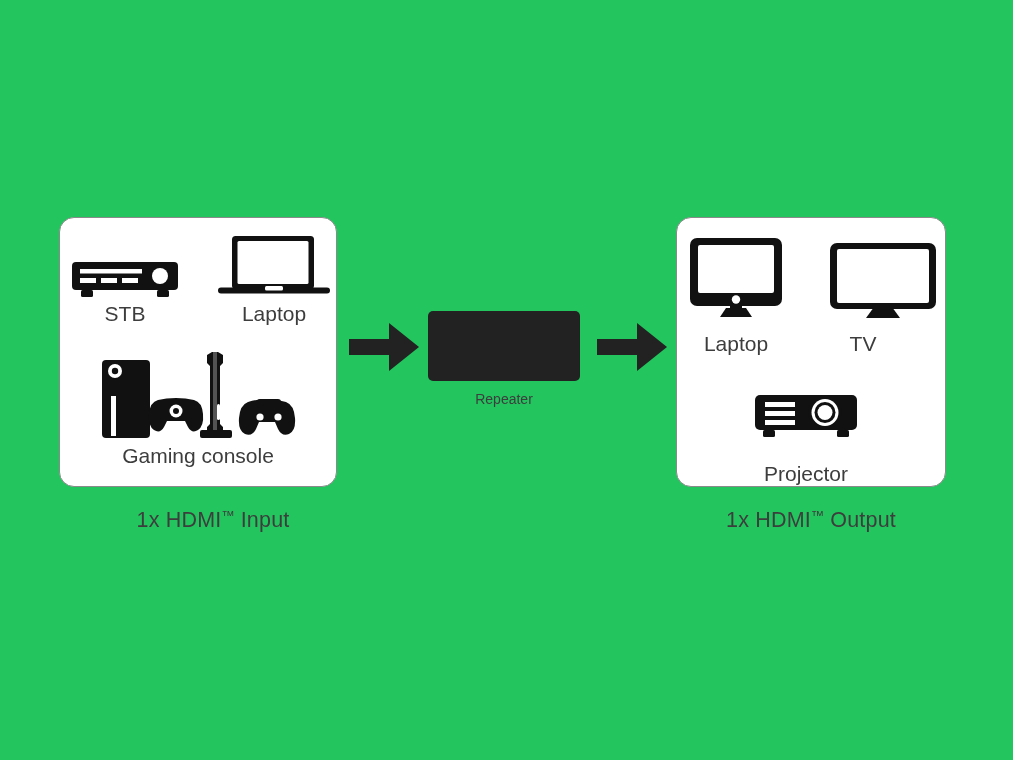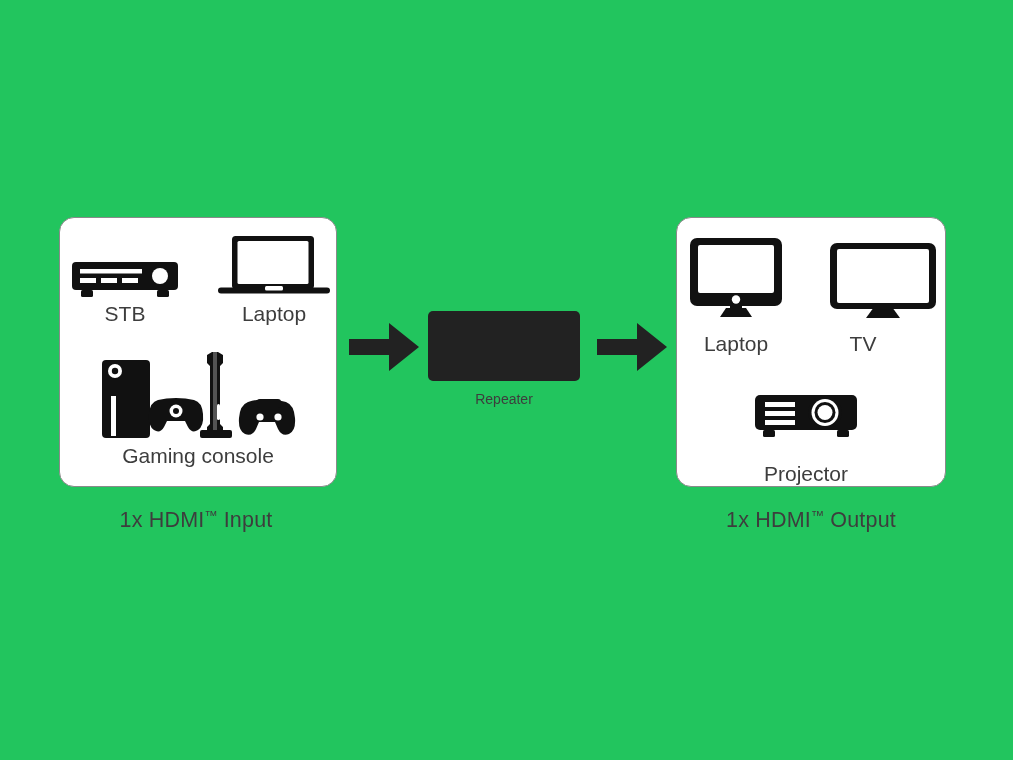--- a/index.html
+++ b/index.html
@@ -38,21 +38,21 @@
 
   
   .group-caption {
     position: absolute;
     text-align: center;
     font-size: 21.5px;
     color: #3d3d3d;
     letter-spacing: 0.2px;
     white-space: nowrap;
   }
-  #input-caption  { left: 57px;  top: 508px; width: 278px; }
+  #input-caption  { left: 74px;  top: 508px; width: 278px; }
   #output-caption { left: 676px; top: 508px; width: 270px; }
   .tm {
     font-size: 13px;
     vertical-align: 0.55em;
     letter-spacing: 0;
   }
 
   
   .device-label {
     position: absolute;

